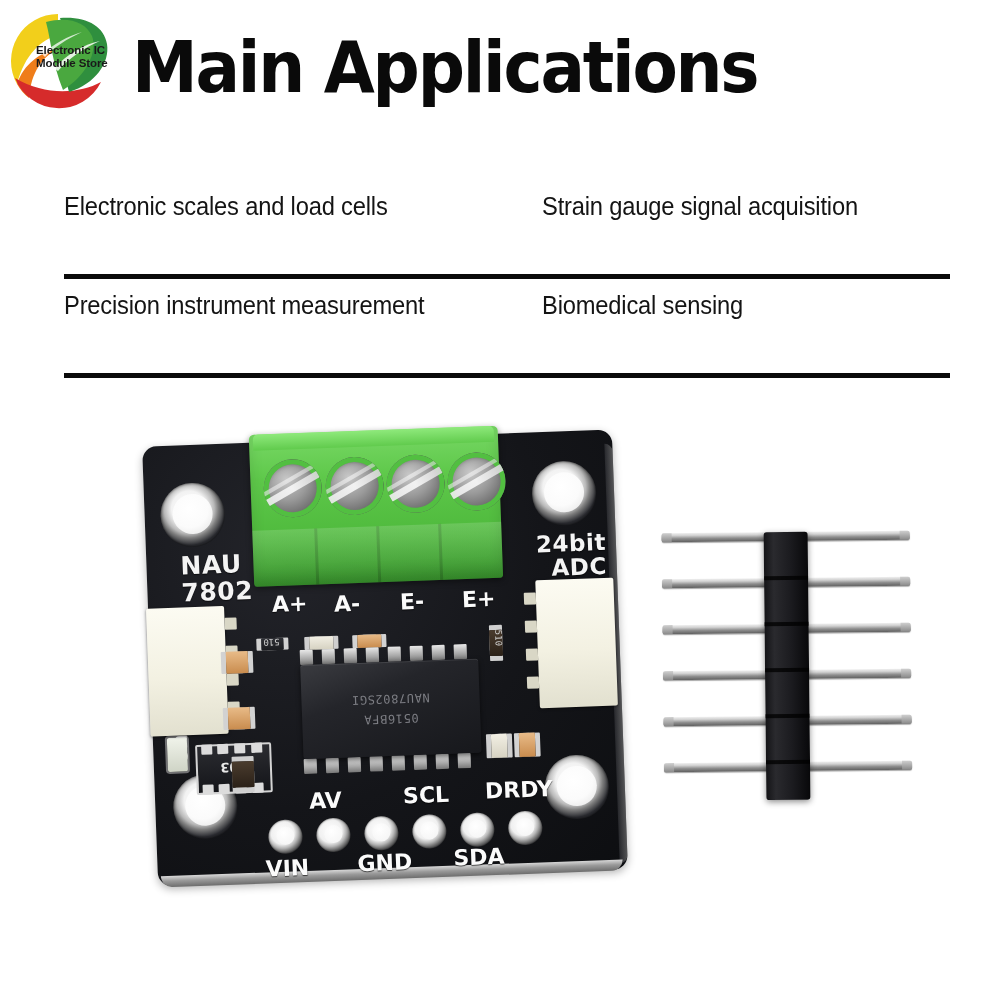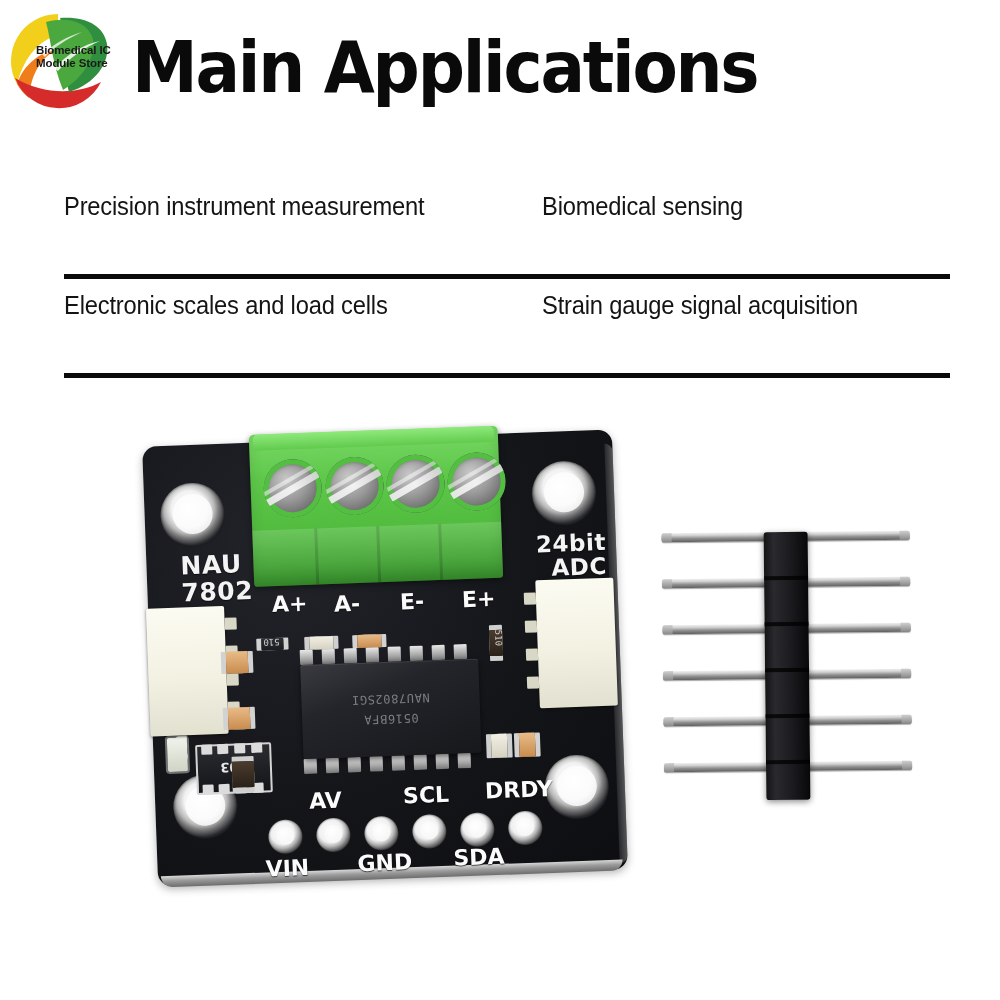--- a/index.html
+++ b/index.html
@@ -259,38 +259,38 @@
     <circle cx="56" cy="57" r="47" fill="#ffffff"></circle>
     <path d="M56 10 a47 47 0 0 0 -41 70 c8 -30 24 -44 41 -49 z" fill="#f2cf1b"></path>
     <path d="M15 80 a47 47 0 0 0 12 14 c2 -26 14 -42 29 -49 -18 3 -34 15 -41 35 z" fill="#ef7d1a"></path>
     <path d="M13 74 a47 47 0 0 0 86 4 c-22 12 -56 14 -86 -4 z" fill="#d62b2b"></path>
     <path d="M58 14 c26 -2 44 8 47 26 c3 19 -12 40 -38 48 c-8 -30 -2 -56 -9 -74 z" fill="#2f8f3e"></path>
     <path d="M44 18 c22 -6 40 0 46 14 c6 16 -6 40 -29 54 c-11 -27 -12 -50 -17 -68 z" fill="#4aa83f"></path>
     <path d="M52 64 c14 -14 30 -24 46 -27 c-16 7 -31 17 -42 30 z" fill="#ffffff" opacity=".85"></path>
     <path d="M40 50 c12 -10 26 -18 40 -22 c-15 7 -28 15 -37 25 z" fill="#ffffff" opacity=".75"></path>
   </svg>
   <div class="logo-text">
-    <div>Biomedical IC</div>
+    <div>Electronic IC</div>
     <div>Module Store</div>
   </div>
 </div>
 
 <div id="title">Main Applications</div>
 
 <div id="apps">
 
   <div class="app-row">
+    <div class="app-cell col-left">Electronic scales and load cells</div>
+    <div class="app-cell col-right">Strain gauge signal acquisition</div>
+    <div class="rule"></div>
+  </div>
+
+  <div class="app-row">
     <div class="app-cell col-left">Precision instrument measurement</div>
     <div class="app-cell col-right">Biomedical sensing</div>
-    <div class="rule"></div>
-  </div>
-
-  <div class="app-row">
-    <div class="app-cell col-left">Electronic scales and load cells</div>
-    <div class="app-cell col-right">Strain gauge signal acquisition</div>
     <div class="rule"></div>
   </div>
 
 </div>
 
 <div id="photo">
 
   <div id="board-wrap">
     <div id="board"></div>
     <div id="board-edge-r"></div>

